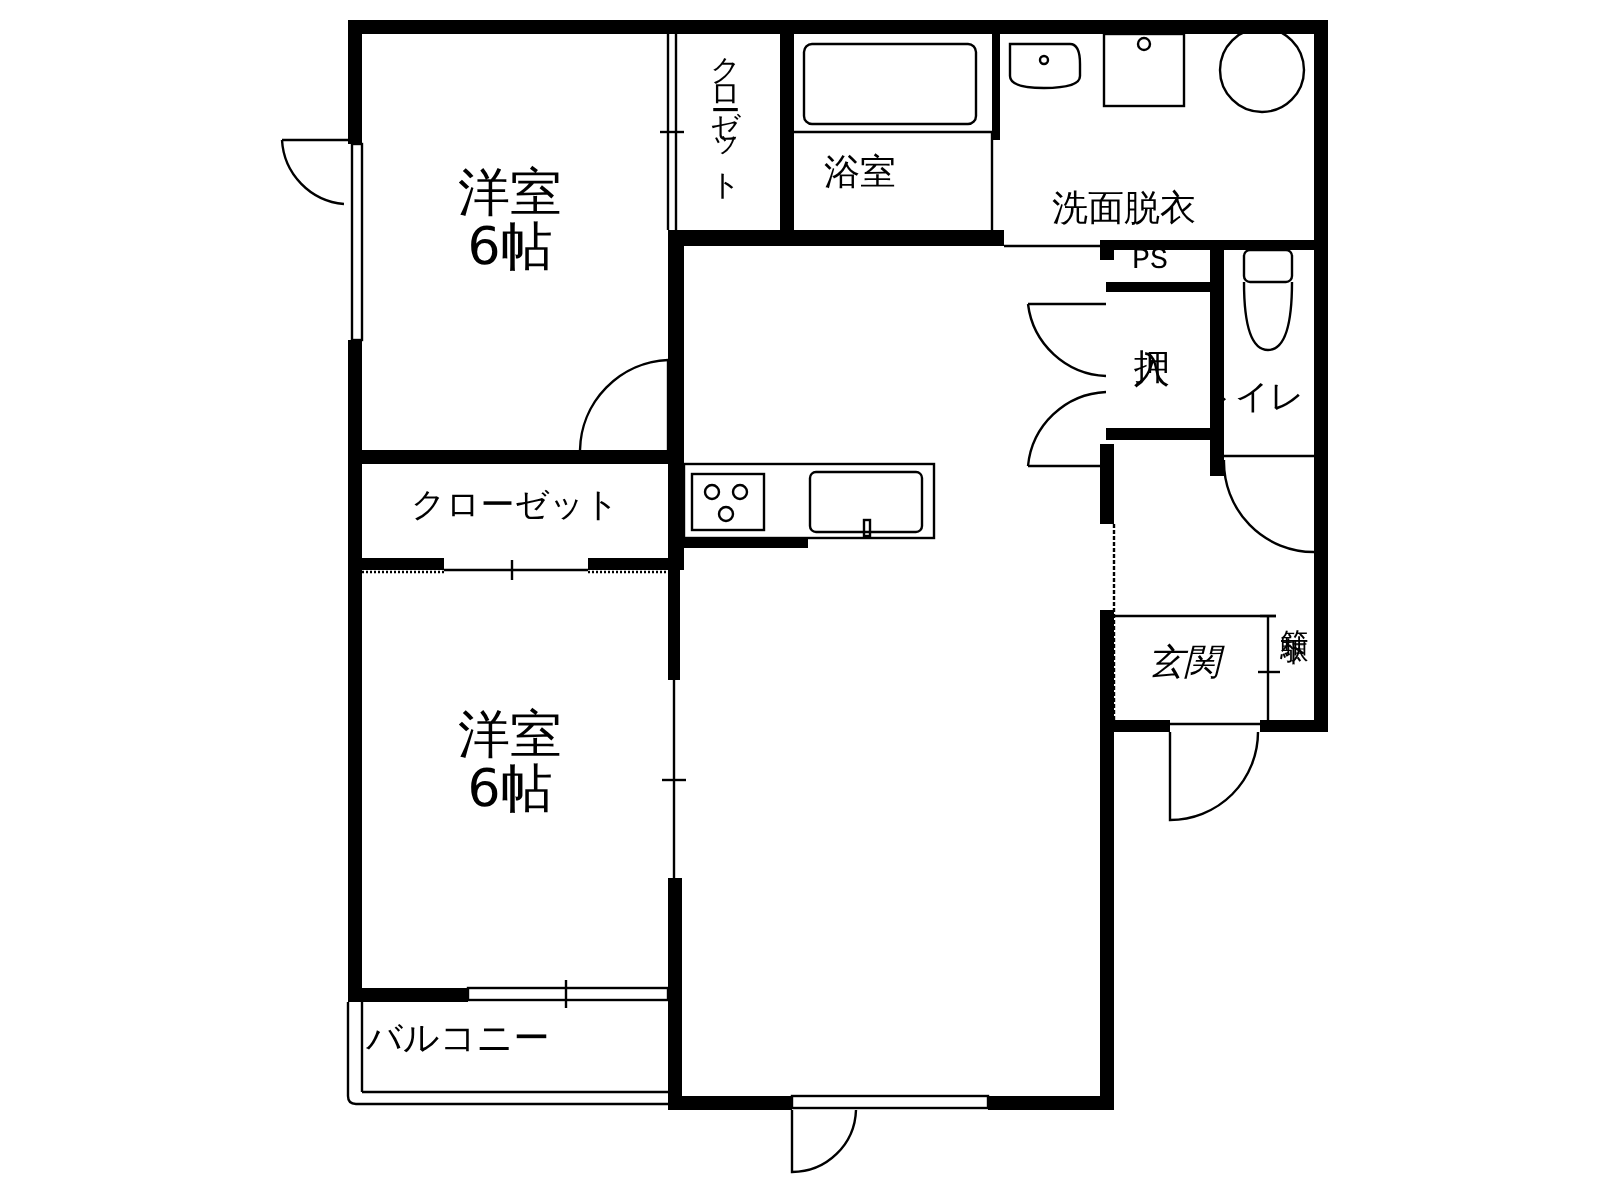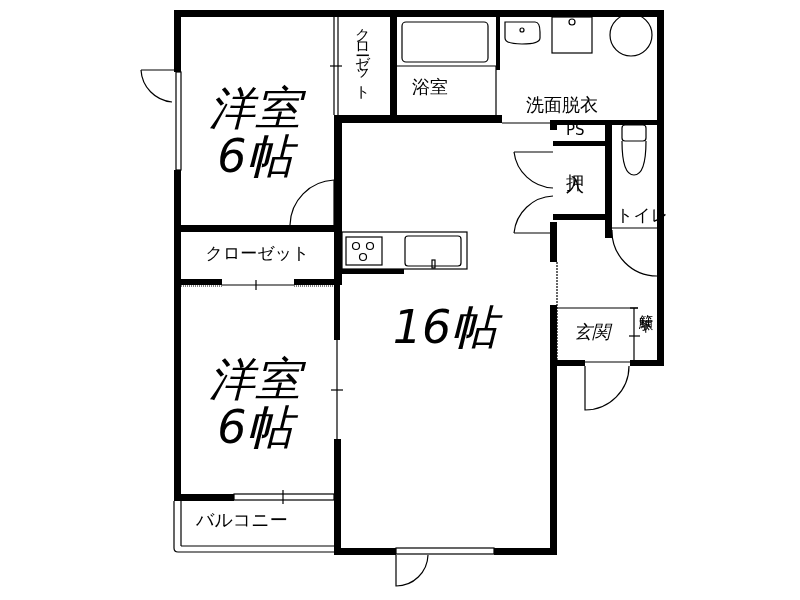--- a/index.html
+++ b/index.html
@@ -1,19 +1,19 @@
 <!DOCTYPE html>
 <html><head>
 <meta charset="utf-8">
 <style>
   html, body { margin: 0; padding: 0; background: #ffffff; }
   body { width: 800px; height: 600px; position: relative; overflow: hidden; font-family: "DejaVu Sans", "Liberation Sans", sans-serif; color: #000; }
   #plan { position: absolute; left: 0; top: 0; width: 800px; height: 600px; }
   .lbl { position: absolute; color: #000; line-height: 1.05; text-align: center; white-space: nowrap; }
-  .big { font-size: 46px; font-style: italic; }
+  .big { font-size: 26px; }
   .med { font-size: 18px; }
   .sm { font-size: 17px; }
   .xs { font-size: 15px; }
   .vert { writing-mode: vertical-rl; text-orientation: upright; letter-spacing: -2px; }
 </style>
 </head>
 <body>
 
 <svg id="plan" viewBox="0 0 800 600" xmlns="http://www.w3.org/2000/svg">
   <g fill="#000">
@@ -137,34 +137,33 @@
   <div>洋室</div>
   <div>6帖</div>
 </div>
 
 <div class="lbl big" style="left:200px; top:355px; width:110px;">
   <div>洋室</div>
   <div>6帖</div>
 </div>
 
 <div class="lbl big" style="left:385px; top:303px; width:120px;">
-  <div>16帖</div>
 </div>
 
 <div class="lbl xs vert" style="left:354px; top:17px;">クローゼット</div>
 
 <div class="lbl sm" style="left:185px; top:245px; width:145px;">クローゼット</div>
 
 <div class="lbl med" style="left:412px; top:78px;">浴室</div>
 
 <div class="lbl med" style="left:526px; top:96px;">洗面脱衣</div>
 
-<div class="lbl xs" style="left:566px; top:123px;">PS</div>
+<div class="lbl xs" style="left:566px; top:123px;font-family:Liberation Mono, monospace;">PS</div>
 
 <div class="lbl med vert" style="left:565px; top:160px; letter-spacing:0;">押入</div>
 
-<div class="lbl sm" style="left:616px; top:191px;margin-top:16px;">トイレ</div>
+<div class="lbl sm" style="left:600px; top:191px;">トイレ</div>
 
 <div class="lbl med" style="left:574px; top:323px;font-style:italic;">玄関</div>
 
 <div class="lbl xs vert" style="left:639px; top:309px; font-size:14px; letter-spacing:-3px;">下駄箱</div>
 
-<div class="lbl med" style="left:196px; top:511px;">バルコニー</div>
+<div class="lbl med" style="left:183px; top:511px;">バルコニー</div>
 
 </body></html>

